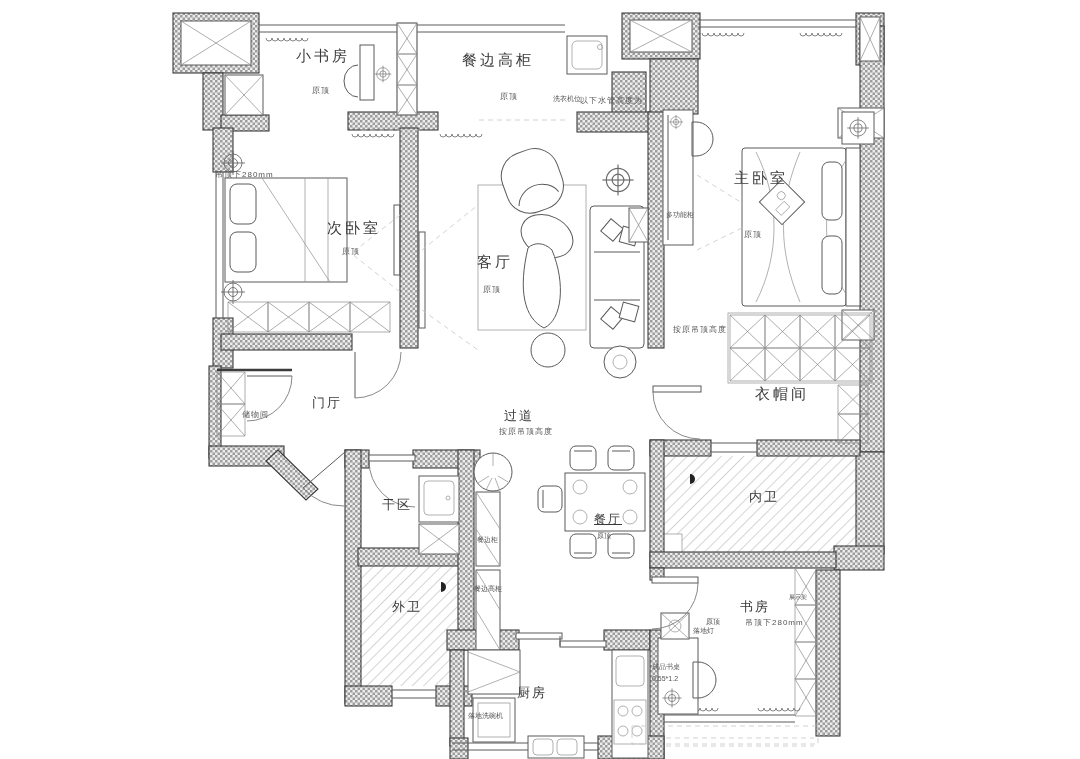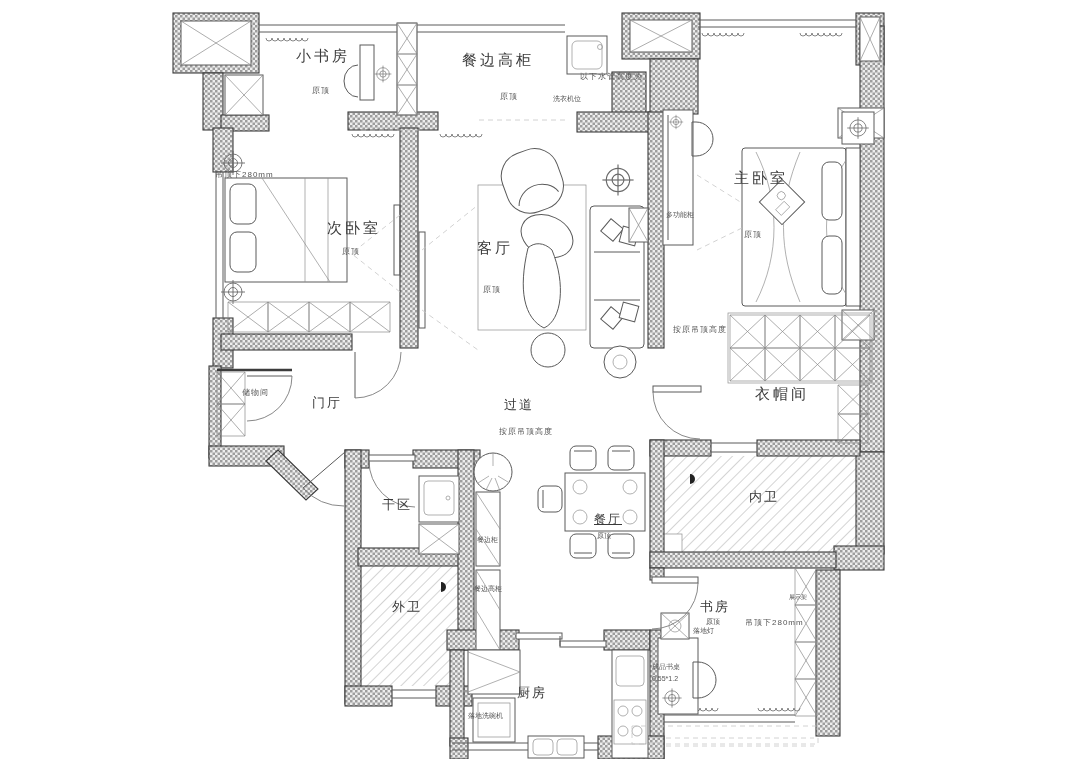--- a/index.html
+++ b/index.html
@@ -321,44 +321,44 @@
     <path d="M711 443h46M711 452h46" class="ln"></path>
     <path d="M392 690h44M392 698h44" class="ln"></path>
   </g>
   <path class="dash" d="M420 130h-60M565 120l-90 0" stroke-dasharray="3 3"></path>
 </svg>
 
   <div class="lbl s15" style="left:296px;top:48px">小书房</div>
   <div class="lbl s8" style="left:312px;top:87px">原顶</div>
   <div class="lbl s15" style="left:462px;top:52px">餐边高柜</div>
   <div class="lbl s8" style="left:500px;top:93px">原顶</div>
-  <div class="lbl s8" style="left:580px;top:73px">以下水管高度为</div>
+  <div class="lbl s8" style="left:580px;top:97px">以下水管高度为</div>
   <div class="lbl s7" style="left:553px;top:95px">洗衣机位</div>
   <div class="lbl s15" style="left:327px;top:220px">次卧室</div>
   <div class="lbl s8" style="left:342px;top:248px">原顶</div>
   <div class="lbl s8" style="left:215px;top:171px">吊顶下280mm</div>
-  <div class="lbl s15" style="left:477px;top:240px">客厅</div>
+  <div class="lbl s15" style="left:477px;top:254px">客厅</div>
   <div class="lbl s8" style="left:483px;top:286px">原顶</div>
   <div class="lbl s15" style="left:734px;top:170px">主卧室</div>
   <div class="lbl s8" style="left:744px;top:231px">原顶</div>
   <div class="lbl s7" style="left:666px;top:211px">多功能柜</div>
   <div class="lbl s8" style="left:673px;top:326px">按原吊顶高度</div>
   <div class="lbl s15" style="left:755px;top:386px">衣帽间</div>
-  <div class="lbl s8" style="left:242px;top:389px">储物间</div>
+  <div class="lbl s8" style="left:242px;top:411px">储物间</div>
   <div class="lbl s13" style="left:312px;top:396px">门厅</div>
-  <div class="lbl s13" style="left:504px;top:398px">过道</div>
+  <div class="lbl s13" style="left:504px;top:409px">过道</div>
   <div class="lbl s8" style="left:499px;top:428px">按原吊顶高度</div>
   <div class="lbl s13" style="left:382px;top:498px">干区</div>
   <div class="lbl s7" style="left:477px;top:536px">餐边柜</div>
   <div class="lbl s7" style="left:474px;top:585px">餐边高柜</div>
   <div class="lbl s12" style="left:594px;top:513px">餐厅</div>
   <div class="lbl s7" style="left:597px;top:532px">原顶</div>
   <div class="lbl s13" style="left:749px;top:490px">内卫</div>
   <div class="lbl s13" style="left:392px;top:600px">外卫</div>
-  <div class="lbl s13" style="left:700px;top:600px">书房</div>
+  <div class="lbl s13" style="left:740px;top:600px">书房</div>
   <div class="lbl s7" style="left:706px;top:618px">原顶</div>
   <div class="lbl s7" style="left:693px;top:627px">落地灯</div>
   <div class="lbl s8" style="left:745px;top:619px">吊顶下280mm</div>
   <div class="lbl s7" style="left:652px;top:663px">成品书桌</div>
   <div class="lbl s7" style="left:652px;top:675px">0.55*1.2</div>
   <div class="lbl s6" style="left:789px;top:594px">展示架</div>
   <div class="lbl s13" style="left:517px;top:686px">厨房</div>
   <div class="lbl s7" style="left:468px;top:712px">落地洗碗机</div>
 </div>
 

